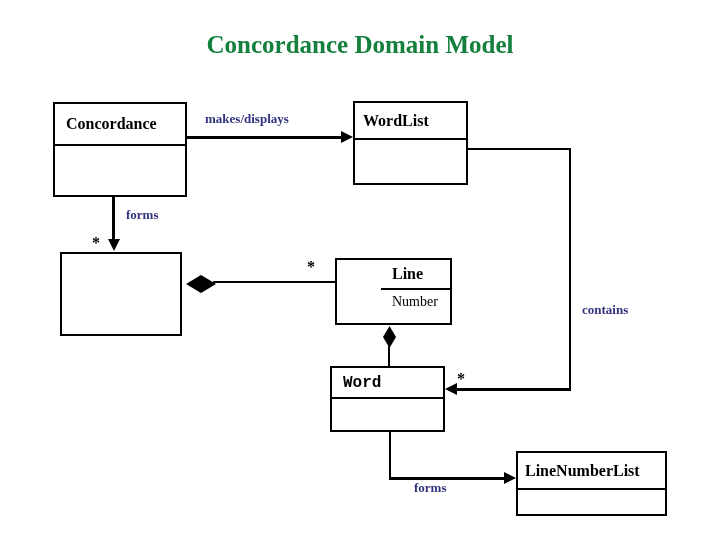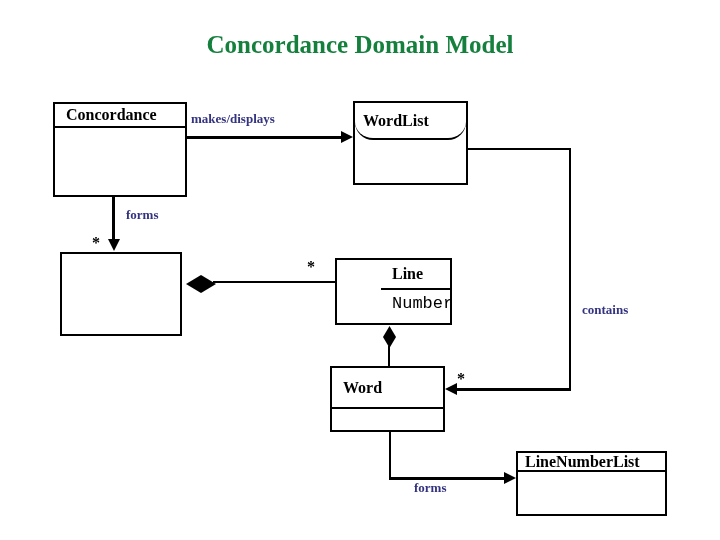--- a/index.html
+++ b/index.html
@@ -37,25 +37,24 @@
     border-bottom: 2px solid #000000;
     font-weight: bold;
     font-size: 16px;
     color: #000000;
     padding-left: 11px;
     display: flex;
     align-items: center;
   }
   .uml-body {
     box-sizing: border-box;
-    font-size: 17px;
+    font-size: 14px;
     color: #000000;
     padding-left: 11px;
     padding-top: 4px;
-    font-family: Liberation Mono, monospace;
   }
   .edge-label {
     position: absolute;
     font-size: 13px;
     font-weight: bold;
     color: #333380;
     white-space: nowrap;
   }
   .mult {
     position: absolute;
@@ -95,51 +94,51 @@
   }
 </style>
 </head>
 <body>
 
 <div id="slide">
 
   <div class="slide-title">Concordance Domain Model</div>
 
   <div class="uml-box" style="left:53px; top:102px; width:134px; height:95px;">
-    <div class="uml-title" style="height:24px;">Concordance</div>
+    <div class="uml-title" style="height:42px;">Concordance</div>
     <div class="uml-body" style="height:49px;"></div>
   </div>
 
   <div class="uml-box" style="left:353px; top:101px; width:115px; height:84px;">
-    <div class="uml-title" style="height:37px; padding-left:8px;border-radius:18px;">WordList</div>
+    <div class="uml-title" style="height:37px; padding-left:8px;">WordList</div>
     <div class="uml-body" style="height:43px;"></div>
   </div>
 
   <div class="uml-box" style="left:60px; top:252px; width:122px; height:84px;">
     <div class="uml-body" style="height:44px;"></div>
   </div>
 
   <div class="uml-box" style="left:335px; top:258px; width:117px; height:67px;padding-left:44px;">
     <div class="uml-title" style="height:30px;">Line</div>
     <div class="uml-body" style="height:33px;">Number</div>
   </div>
 
   <div class="uml-box" style="left:330px; top:366px; width:115px; height:66px;">
-    <div class="uml-title" style="height:41px;">Word</div>
+    <div class="uml-title" style="height:31px;font-family:Liberation Mono, monospace;">Word</div>
     <div class="uml-body" style="height:31px;"></div>
   </div>
 
   <div class="uml-box" style="left:516px; top:451px; width:151px; height:65px;">
-    <div class="uml-title" style="height:19px; padding-left:7px;">LineNumberList</div>
+    <div class="uml-title" style="height:37px; padding-left:7px;">LineNumberList</div>
     <div class="uml-body" style="height:26px;"></div>
   </div>
 
   <div class="hline" style="left:187px; top:136px; width:155px; height:3px;"></div>
   <div class="arrow arrow-right" style="left:341px; top:131px;"></div>
-  <div class="edge-label" style="left:191px; top:111px;">makes/displays</div>
+  <div class="edge-label" style="left:205px; top:111px;">makes/displays</div>
 
   <div class="vline" style="left:112px; top:197px; width:3px; height:42px;"></div>
   <div class="arrow arrow-down" style="left:108px; top:239px;"></div>
   <div class="edge-label" style="left:126px; top:207px;">forms</div>
   <div class="mult" style="left:92px; top:235px;">*</div>
 
   <div class="diamond" style="left:186px; top:275px; width:30px; height:18px;"></div>
   <div class="hline" style="left:213px; top:281px; width:122px; height:2px;"></div>
   <div class="mult" style="left:307px; top:259px;">*</div>
 

